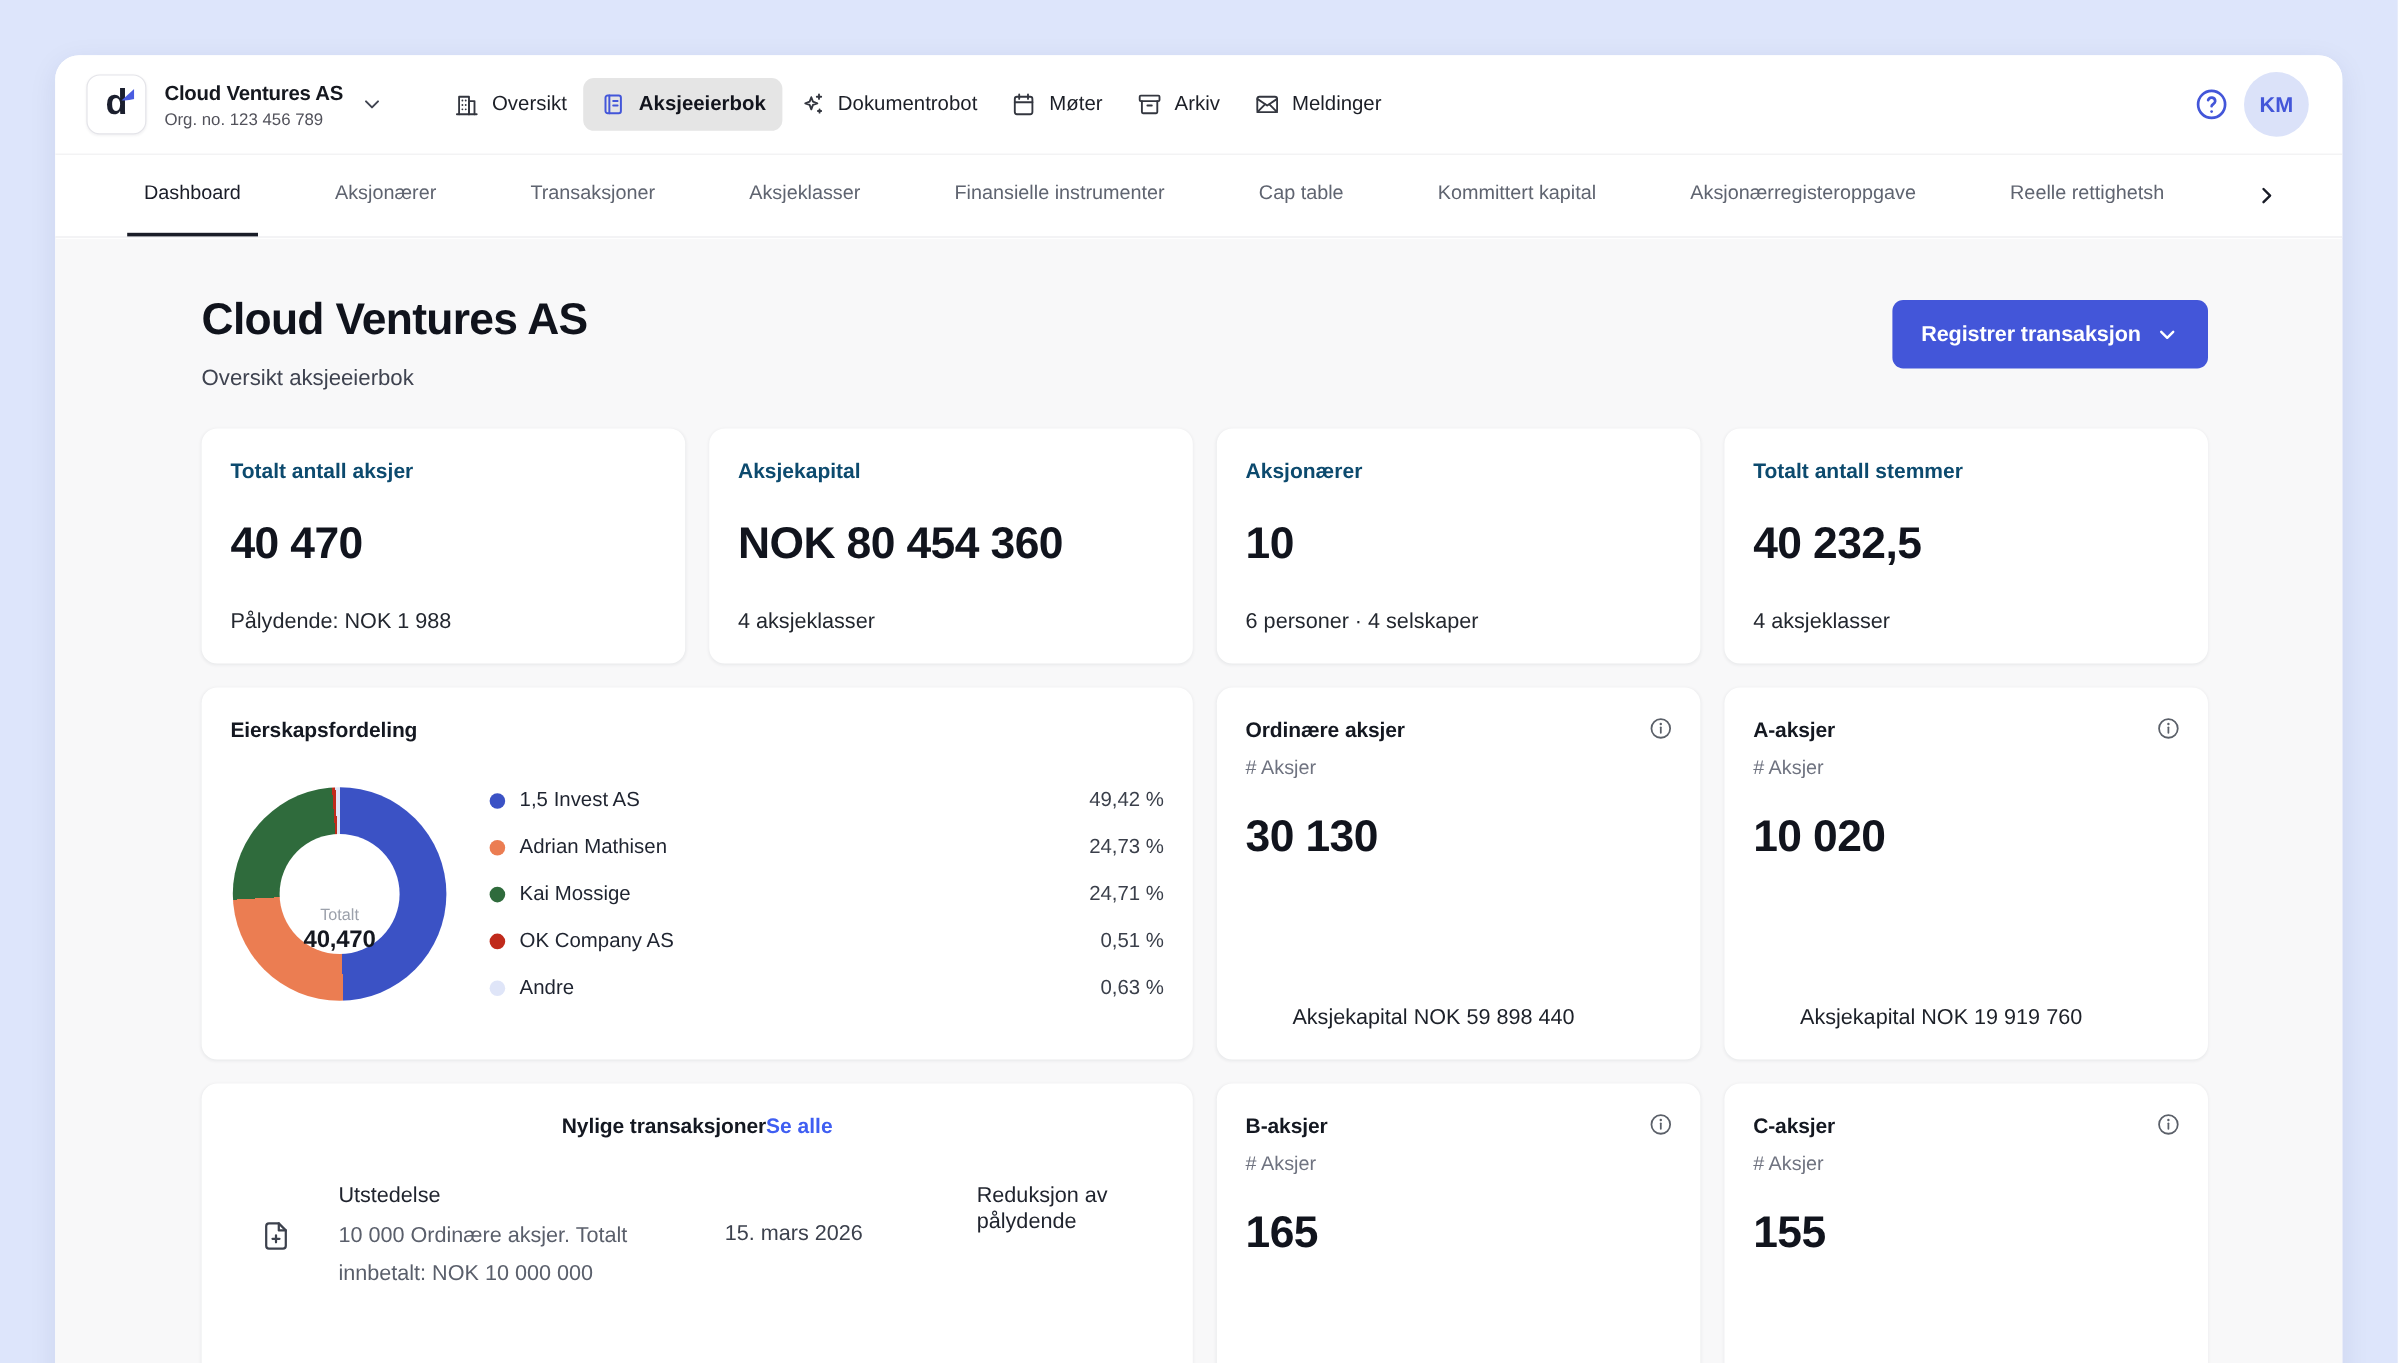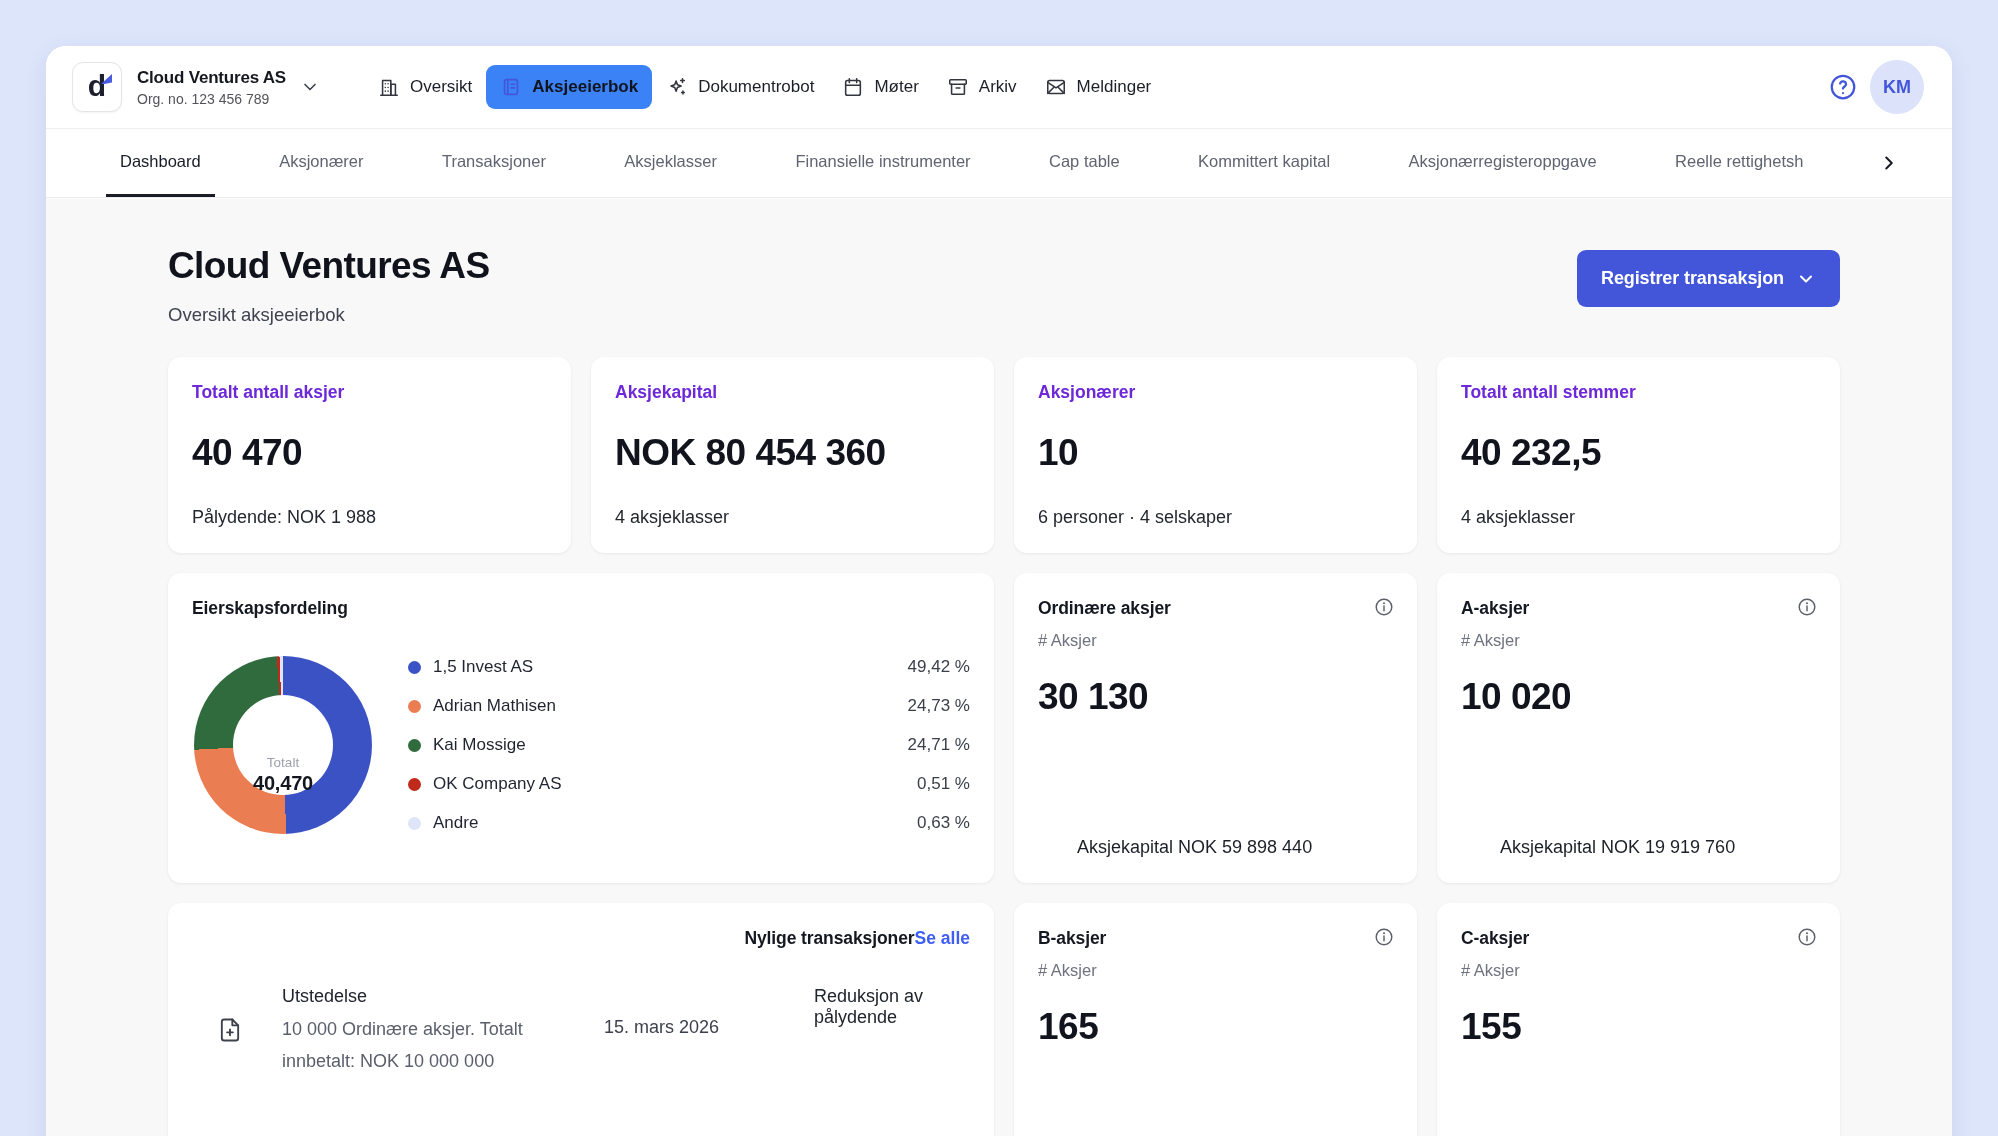--- a/index.html
+++ b/index.html
@@ -32,21 +32,21 @@
   .co { margin-left:15px; cursor:pointer; }
   .co-name { font-size:17px; font-weight:700; color:#15181f; letter-spacing:-.2px; }
   .co-org { font-size:14px; color:#52525b; margin-top:3px; }
   .co-chevron { margin:0 0 0 14px; color:#3f4350; cursor:pointer; }
   .nav { display:flex; align-items:center; margin-left:44px; }
   .nav-item {
     display:flex; align-items:center; gap:10px; padding:11px 14px; border-radius:9px;
     font-size:17px; color:#1c1f27; cursor:pointer; white-space:nowrap;
   }
   .nav-item svg { color:#33363f; }
-  .nav-item.active { background:#3b82f6; font-weight:700; color:#12141d; }
+  .nav-item.active { background:#e5e5e5; font-weight:700; color:#12141d; }
   .nav-item.active svg { color:#4356d9; }
   .top-right { margin-left:auto; display:flex; align-items:center; gap:12px; }
   .help { color:#4356d9; cursor:pointer; display:flex; }
   .avatar {
     width:54px; height:54px; border-radius:50%; background:#dbe2f9; color:#4356d9;
     font-weight:700; font-size:18px; display:flex; align-items:center; justify-content:center;
     cursor:pointer;
   }
   
   .tabbar {
@@ -75,21 +75,21 @@
   }
   .grid {
     margin-top:31px; display:grid; grid-template-columns:repeat(4,1fr);
     column-gap:20px; row-gap:20px;
   }
   .card {
     background:#fff; border-radius:13px; padding:25px 24px;
     box-shadow:0 1px 3px rgba(16,24,40,.07);
   }
   .card.stat { height:196px; display:flex; flex-direction:column; }
-  .stat-label { font-size:17.5px; font-weight:700; color:#6d28d9; }
+  .stat-label { font-size:17.5px; font-weight:700; color:#0c4a6e; }
   .stat-value { font-size:37px; font-weight:700; letter-spacing:-.5px; color:#11141d; margin-top:29px; }
   .stat-footer { font-size:18px; color:#23272f; margin-top:auto; }
   .span2 { grid-column:span 2; }
   .card.mid { height:310px; }
   .card-title { font-size:17.5px; font-weight:700; color:#141821; letter-spacing:-.1px; }
   .card-title-row { display:flex; align-items:flex-start; justify-content:space-between; }
   .info-icon { color:#5b6069; cursor:pointer; display:flex; margin:-2px -2px 0 0; }
   
   .ownership-body { display:flex; align-items:center; margin-top:33px; }
   .donut-wrap { position:relative; width:178px; height:178px; margin-left:2px; flex:none; }
@@ -106,21 +106,21 @@
   .legend-name { font-size:17px; color:#1f2430; margin-left:12px; }
   .legend-pct { margin-left:auto; font-size:17px; color:#3a3f4a; }
   
   .class-card { display:flex; flex-direction:column; }
   .class-metric { font-size:16.5px; color:#6f7380; margin-top:12px; }
   .class-value { font-size:37px; font-weight:700; letter-spacing:-.5px; color:#11141d; margin-top:26px; }
   .class-footer { font-size:18px; color:#1c2028; margin-top:auto;margin-left:39px; }
   .card.small-class { height:276px; align-self:start; }
   
   .card.tx { height:560px; align-self:start; }
-  .tx-head { display:flex; align-items:center; justify-content:flex-end; }
+  .tx-head { display:flex; align-items:center; justify-content:center; }
   .see-all { font-size:17.5px; font-weight:700; color:#3f5ef2; cursor:pointer; }
   .tx-list { margin-top:37px; padding-left:24px; display:flex; flex-direction:row; gap:29px; }
   .tx-item {
     display:grid; grid-template-columns:32px 1fr auto; column-gap:34px; cursor:pointer;
   }
   .tx-type { grid-column:2; font-size:18px; color:#20242e; }
   .tx-icon { grid-column:1; grid-row:2; color:#3c414d; margin-top:9px; }
   .tx-desc { grid-column:2; grid-row:2; font-size:18px; color:#5a5f6b; line-height:1.8; max-width:472px; margin-top:6px; }
   .tx-date { grid-column:3; grid-row:2; font-size:18px; color:#3c414d; margin-top:10px; }
   svg { display:block; }

